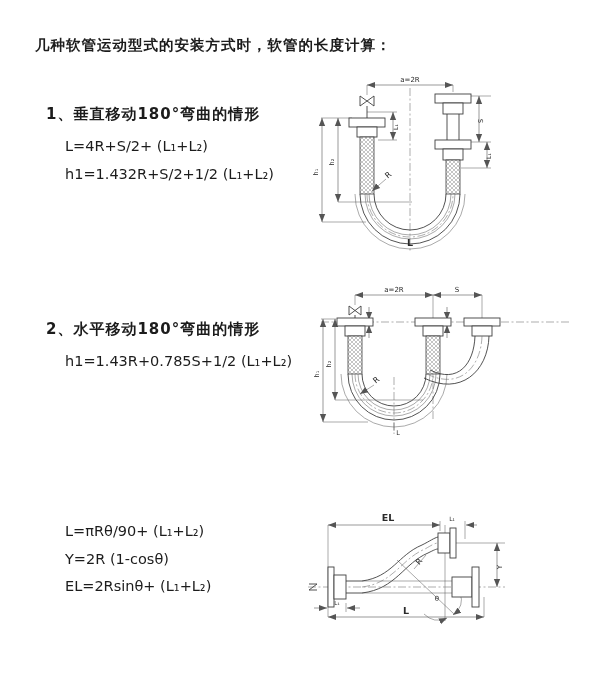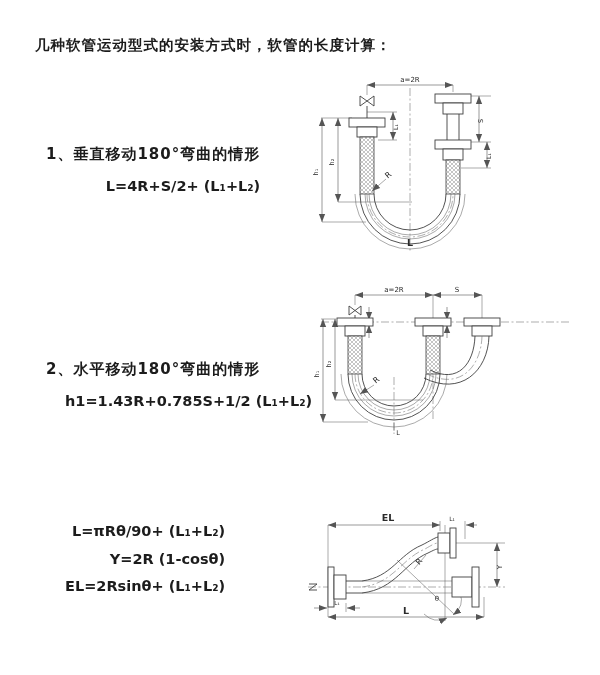--- a/index.html
+++ b/index.html
@@ -1,42 +1,43 @@
 <!DOCTYPE html>
 <html><head>
 <meta charset="utf-8">
 <style>
   html,body{margin:0;padding:0;background:#fff;}
   body{width:600px;height:675px;position:relative;overflow:hidden;
        font-family:"DejaVu Sans","Liberation Sans",sans-serif;color:#1c1c1c;}
   .page{position:absolute;inset:0;background:#fff;}
   .title{position:absolute;left:35px;top:36px;font-size:14.5px;font-weight:600;letter-spacing:1px;}
   .sec{position:absolute;left:46px;}
-  .sec-heading{font-size:15px;font-weight:600;letter-spacing:1px;margin-bottom:9px;white-space:nowrap;margin-top:40px;}
-  .formula{font-size:14.5px;font-weight:700;line-height:27.5px;padding-left:19px;white-space:nowrap;text-align:right;}
+  .sec-heading{font-size:15px;font-weight:600;letter-spacing:1px;margin-bottom:9px;white-space:nowrap;}
+  .formula{font-size:14.5px;font-weight:400;line-height:27.5px;padding-left:19px;white-space:nowrap;}
   #sec1{top:105px;} #sec2{top:320px;} #sec3{top:518px;}
   svg{position:absolute;overflow:visible;}
   #d1{left:308px;top:72px;} #d2{left:308px;top:282px;} #d3{left:300px;top:505px;}
   .pl{stroke:#3f3f3f;stroke-width:0.9;fill:none;}
   .plf{stroke:#3f3f3f;stroke-width:0.9;fill:#fff;}
   .dl{stroke:#555;stroke-width:0.6;fill:none;}
   .cl{stroke:#777;stroke-width:0.6;fill:none;stroke-dasharray:8 2.5 2 2.5;}
   .thin{stroke:#555;stroke-width:0.5;fill:none;}
   .lbl{font-family:"DejaVu Sans",sans-serif;fill:#2b2b2b;}
 </style>
 </head>
 <body>
 
 <div class="page">
 
   <div class="title">几种软管运动型式的安装方式时，软管的长度计算：</div>
 
   <div class="sec" id="sec1">
     <div class="sec-heading">1、垂直移动180°弯曲的情形</div>
     <div class="formula">L=4R+S/2+ (L₁+L₂)</div>
+    <div class="formula">h1=1.432R+S/2+1/2 (L₁+L₂)</div>
   </div>
 
   <div class="sec" id="sec2">
     <div class="sec-heading">2、水平移动180°弯曲的情形</div>
     <div class="formula">h1=1.43R+0.785S+1/2 (L₁+L₂)</div>
   </div>
 
   <div class="sec" id="sec3">
     <div class="formula">L=πRθ/90+ (L₁+L₂)</div>
     <div class="formula">Y=2R (1-cosθ)</div>

